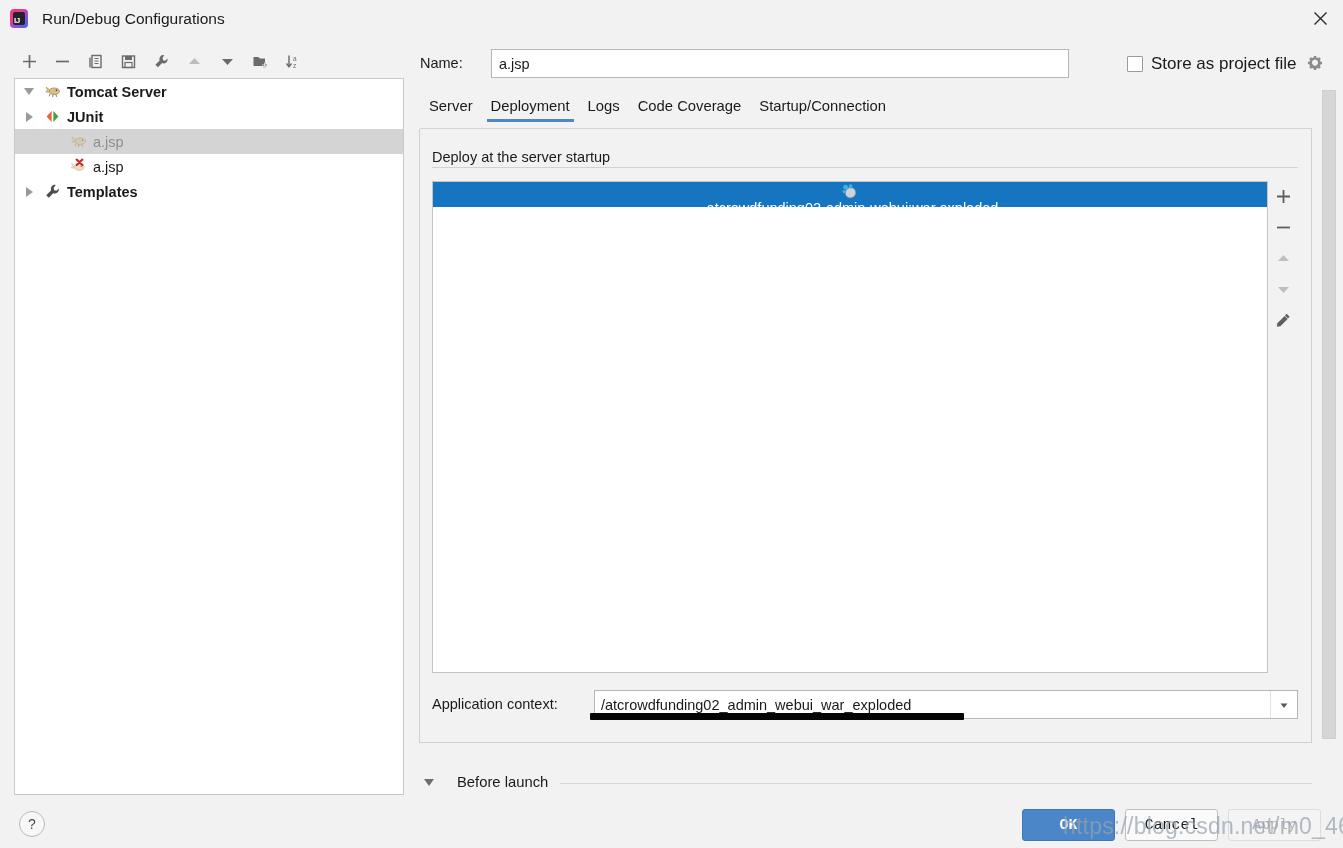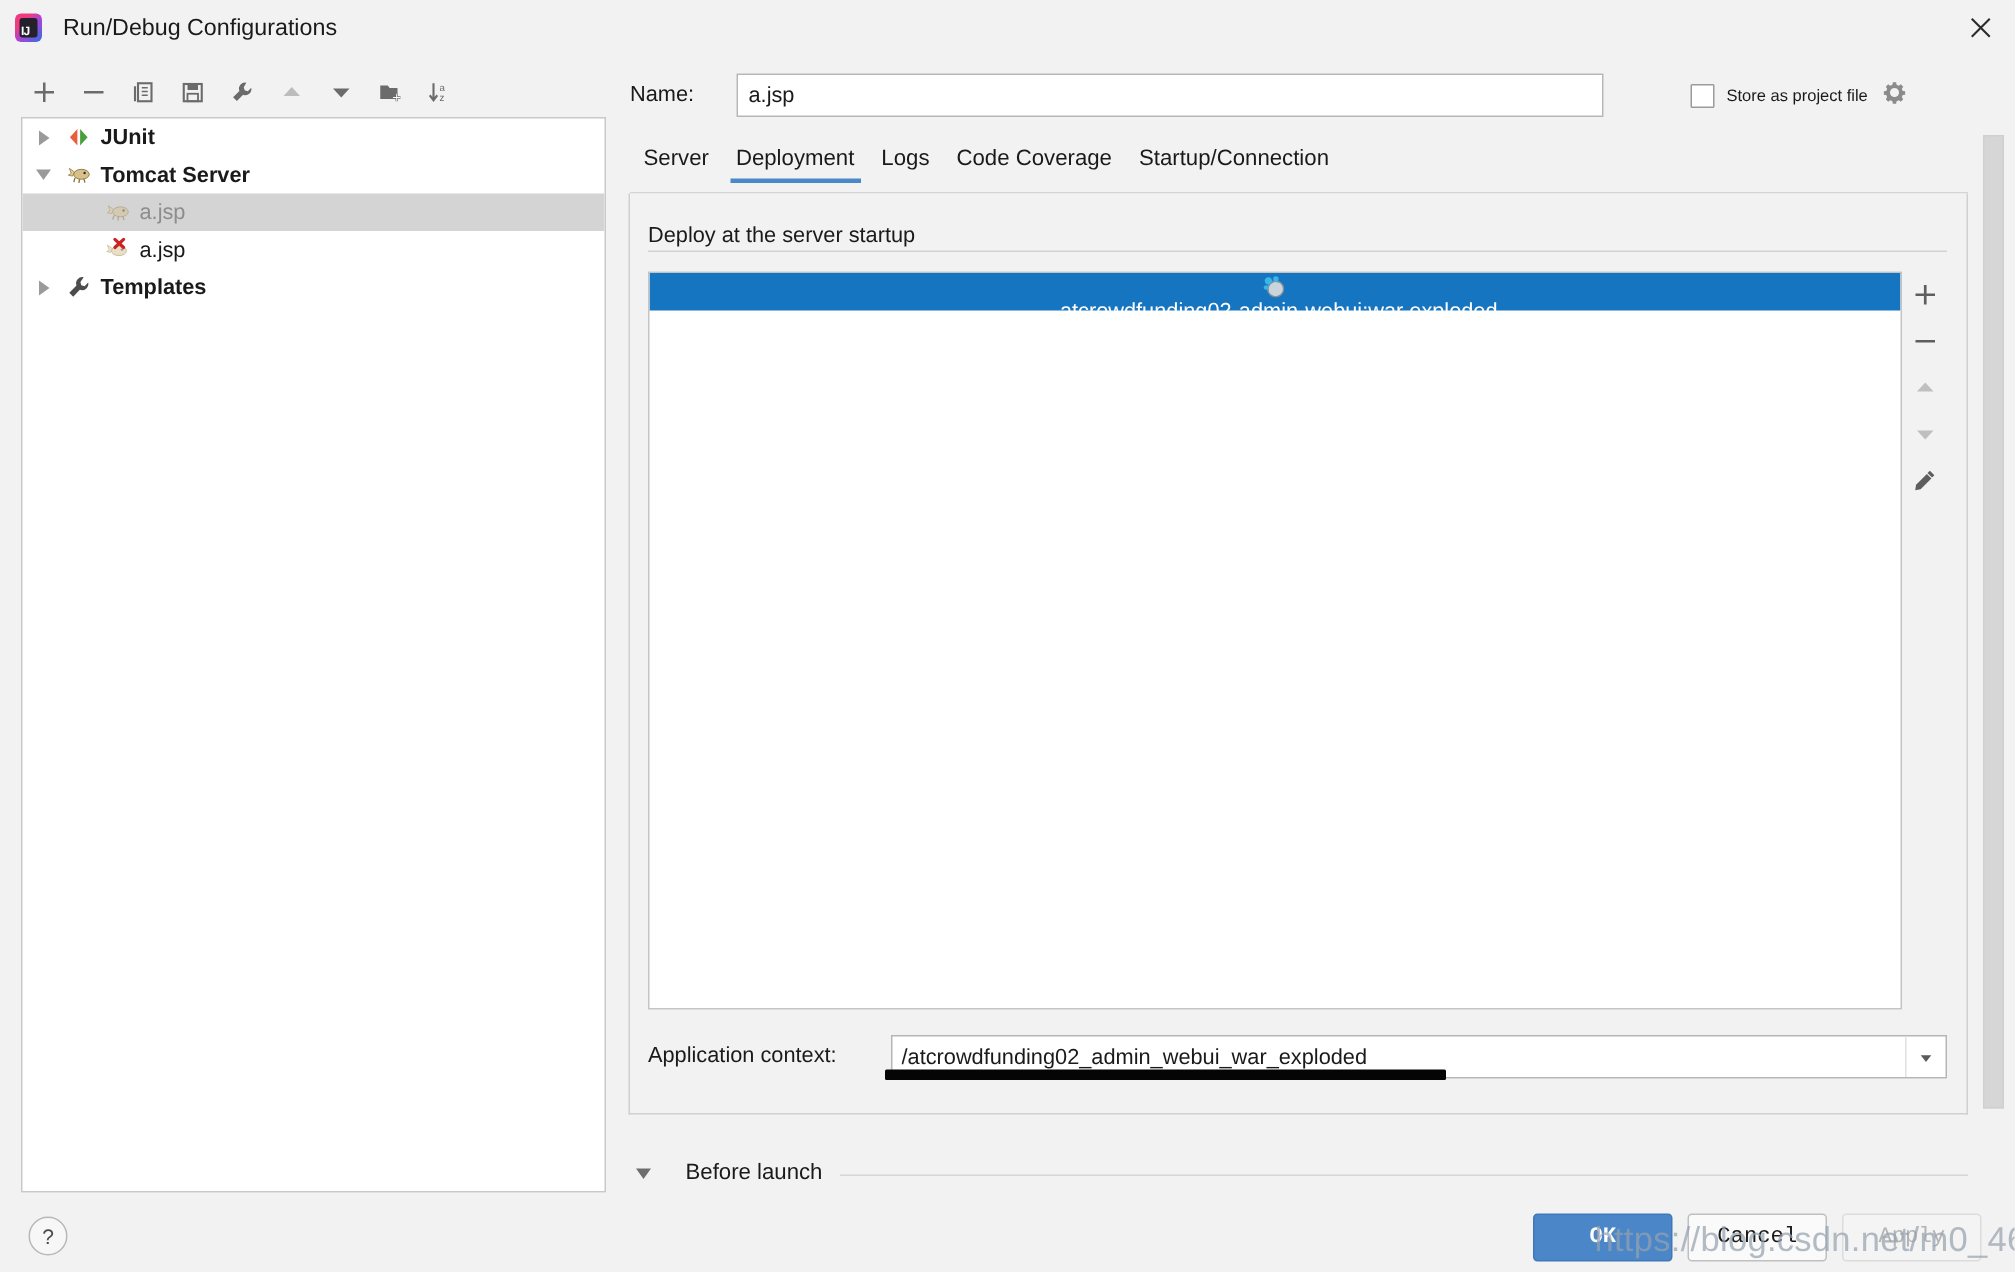--- a/index.html
+++ b/index.html
@@ -160,21 +160,21 @@
     cursor: default;
   }
   .checkbox {
     width: 16px; height: 16px;
     border: 1px solid #9b9b9b;
     background: #fff;
     box-sizing: border-box;
     border-radius: 1px;
     flex: none;
   }
-  .store-label { font-size: 11px; white-space: nowrap; }
+  .store-label { font-size: 17px; white-space: nowrap; }
   .gear-icon { margin-left: 2px; }
 
   
   .tabs {
     position: absolute;
     left: 420px; top: 98px;
     display: flex;
     align-items: center;
     gap: 0;
   }
@@ -478,49 +478,49 @@
   <div class="tb-btn">
     <svg width="17" height="17" viewBox="0 0 17 17">
       <path d="M4 2.5 V13.5 M1.5 10.5 L4 13.8 L6.5 10.5" stroke="#6b6b6b" stroke-width="1.4" fill="none"></path>
       <text x="8" y="7.5" font-family="Liberation Sans, sans-serif" font-size="6.5" fill="#6b6b6b">a</text>
       <text x="8" y="14.5" font-family="Liberation Sans, sans-serif" font-size="6.5" fill="#6b6b6b">z</text>
     </svg>
   </div>
 </div>
 
 <div class="tree-panel">
-
-  <div class="tree-row bold">
-    <span class="tw">
-        <span class="tri-right"></span>
-      </span>
-    <span class="tree-icon">
-      <svg width="17" height="17" viewBox="0 0 17 17">
-        <path d="M7.6 3 L2.6 8.5 L7.6 14 Z" fill="#e8603c"></path>
-        <path d="M9.4 3 L14.4 8.5 L9.4 14 Z" fill="#46a03c"></path>
-      </svg>
-    </span>
-    <span class="tree-label">JUnit</span>
-  </div>
 
   <div class="tree-row bold">
     <span class="tw">
         <span class="tri-down"></span>
       </span>
     <span class="tree-icon">
       <svg width="17" height="17" viewBox="0 0 17 17">
         <ellipse cx="10.3" cy="8.2" rx="5.2" ry="3.3" fill="#d8c088" stroke="#8a7440" stroke-width="0.6"></ellipse>
         <path d="M5.6 6.6 L2.2 4.2 L3.5 7.6 L1.6 8.8 L4.3 9.4 Z" fill="#e8cf94" stroke="#8a7440" stroke-width="0.5"></path>
         <circle cx="12.4" cy="7.3" r="0.8" fill="#2d2d2d"></circle>
         <path d="M6 10.6 L5.2 13.4 M9 11.4 L8.6 14 M12 11.2 L12.6 13.8" stroke="#8a7440" stroke-width="0.9"></path>
       </svg>
     </span>
     <span class="tree-label">Tomcat Server</span>
   </div>
 
+  <div class="tree-row bold">
+    <span class="tw">
+        <span class="tri-right"></span>
+      </span>
+    <span class="tree-icon">
+      <svg width="17" height="17" viewBox="0 0 17 17">
+        <path d="M7.6 3 L2.6 8.5 L7.6 14 Z" fill="#e8603c"></path>
+        <path d="M9.4 3 L14.4 8.5 L9.4 14 Z" fill="#46a03c"></path>
+      </svg>
+    </span>
+    <span class="tree-label">JUnit</span>
+  </div>
+
   <div class="tree-row child selected faded">
     <span class="tree-icon">
       <svg width="17" height="17" viewBox="0 0 17 17" opacity="0.45">
         <ellipse cx="10.3" cy="8.2" rx="5.2" ry="3.3" fill="#d8c088" stroke="#8a7440" stroke-width="0.6"></ellipse>
         <path d="M5.6 6.6 L2.2 4.2 L3.5 7.6 L1.6 8.8 L4.3 9.4 Z" fill="#e8cf94" stroke="#8a7440" stroke-width="0.5"></path>
         <circle cx="12.4" cy="7.3" r="0.8" fill="#2d2d2d"></circle>
         <path d="M6 10.6 L5.2 13.4 M9 11.4 L8.6 14 M12 11.2 L12.6 13.8" stroke="#8a7440" stroke-width="0.9"></path>
       </svg>
     </span>
     <span class="tree-label">a.jsp</span>

